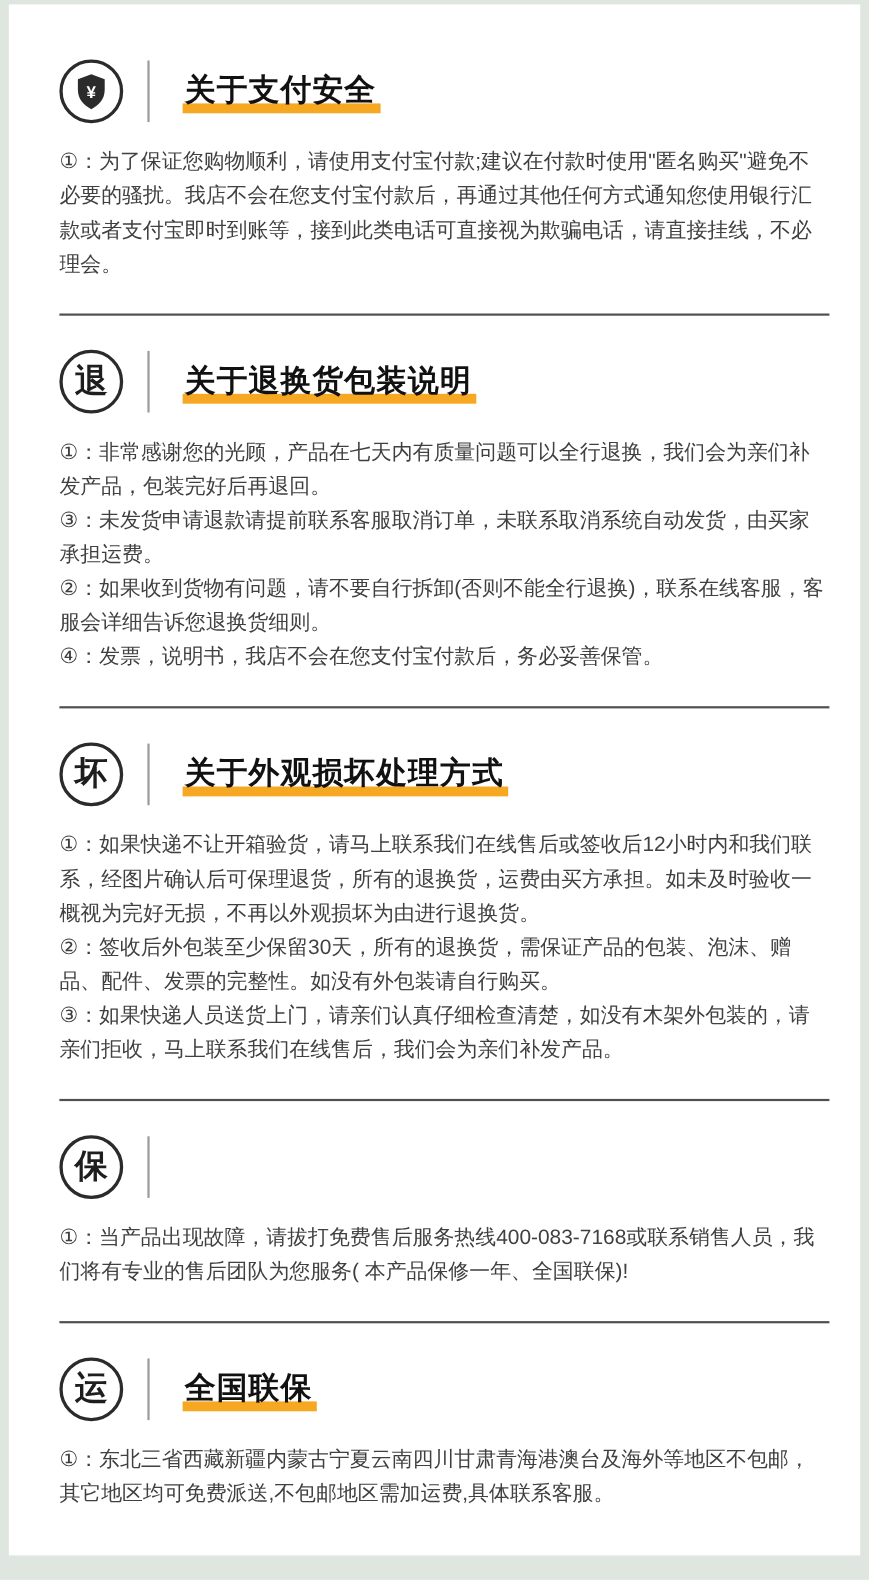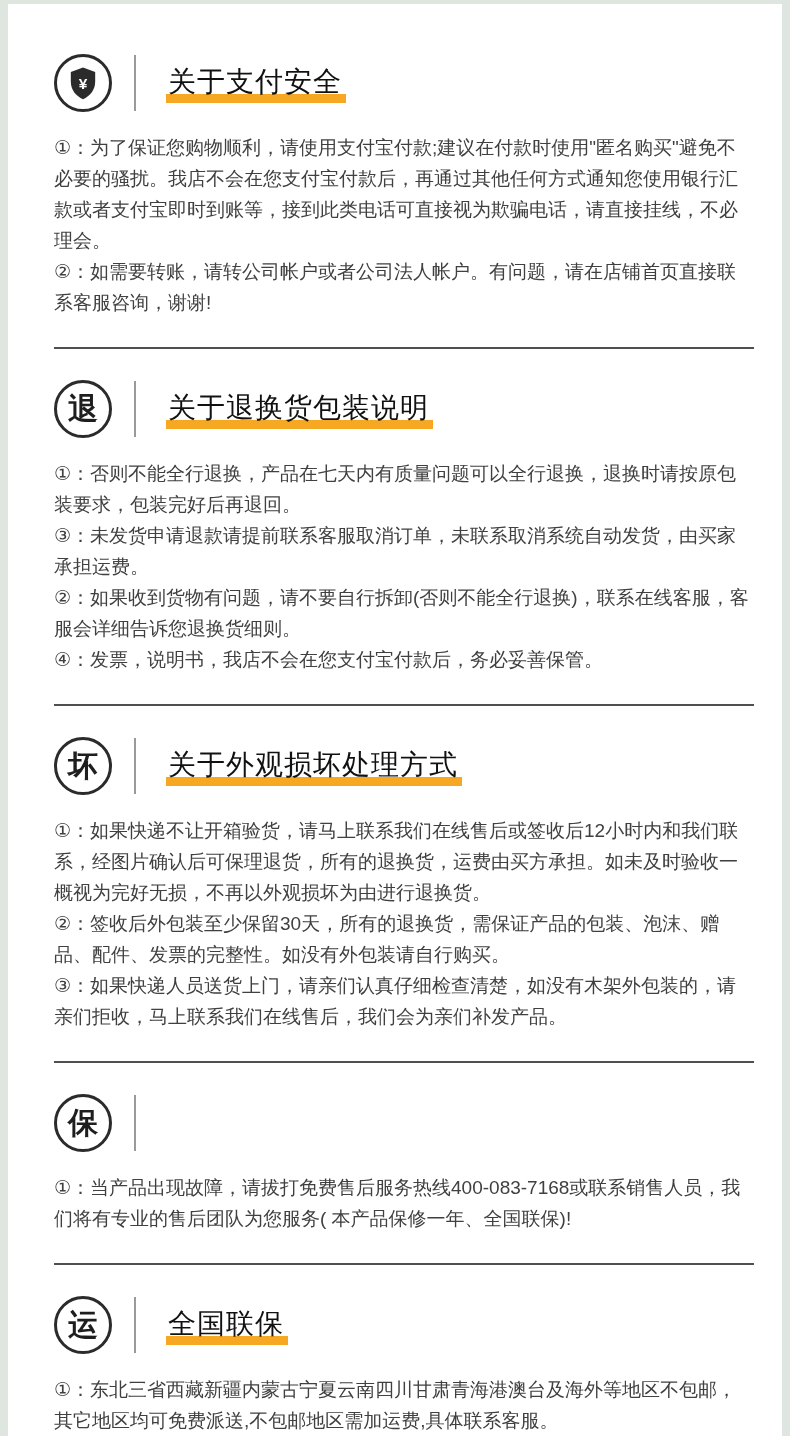--- a/index.html
+++ b/index.html
@@ -41,21 +41,21 @@
   .icon-circle svg { display: block; }
   .v-divider {
     width: 2px;
     height: 56px;
     background: #9a9a9a;
     margin: 0 30px 0 22px;
     flex: 0 0 auto;
   }
   .section-title {
     font-size: 28px;
-    font-weight: 400;
+    font-weight: 700;
     color: #111111;
     letter-spacing: 1px;
     padding: 0 4px 2px 2px;
     background: linear-gradient(#f7a823, #f7a823) left bottom / 100% 9px no-repeat;
   }
   .section-body p {
     font-size: 19px;
     line-height: 31px;
     color: #404040;
   }
@@ -76,34 +76,33 @@
         <svg width="58" height="58" viewBox="0 0 64 64">
           <path d="M32 13 L47 18.5 V30 C47 41 40.5 47.5 32 52 C23.5 47.5 17 41 17 30 V18.5 Z" fill="#2b2b2b"></path>
           <text x="32" y="39" text-anchor="middle" font-size="19" font-weight="bold" fill="#ffffff">¥</text>
         </svg>
       </span>
       <span class="v-divider"></span>
       <span class="section-title">关于支付安全</span>
     </div>
     <div class="section-body">
       <p>①：为了保证您购物顺利，请使用支付宝付款;建议在付款时使用"匿名购买"避免不必要的骚扰。我店不会在您支付宝付款后，再通过其他任何方式通知您使用银行汇款或者支付宝即时到账等，接到此类电话可直接视为欺骗电话，请直接挂线，不必理会。</p>
-      <p>②：如需要转账，请转公司帐户或者公司法人帐户。有问题，请在店铺首页直接联系客服咨询，谢谢!</p>
     </div>
   </div>
 
   <hr class="h-divider">
 
   <div class="section">
     <div class="section-header">
       <span class="icon-circle">退</span>
       <span class="v-divider"></span>
       <span class="section-title">关于退换货包装说明</span>
     </div>
     <div class="section-body">
-      <p>①：否则不能全行退换，产品在七天内有质量问题可以全行退换，退换时请按原包装要求，包装完好后再退回。</p>
+      <p>①：非常感谢您的光顾，产品在七天内有质量问题可以全行退换，我们会为亲们补发产品，包装完好后再退回。</p>
       <p>③：未发货申请退款请提前联系客服取消订单，未联系取消系统自动发货，由买家承担运费。</p>
       <p>②：如果收到货物有问题，请不要自行拆卸(否则不能全行退换)，联系在线客服，客服会详细告诉您退换货细则。</p>
       <p>④：发票，说明书，我店不会在您支付宝付款后，务必妥善保管。</p>
     </div>
   </div>
 
   <hr class="h-divider">
 
   <div class="section">
     <div class="section-header">

